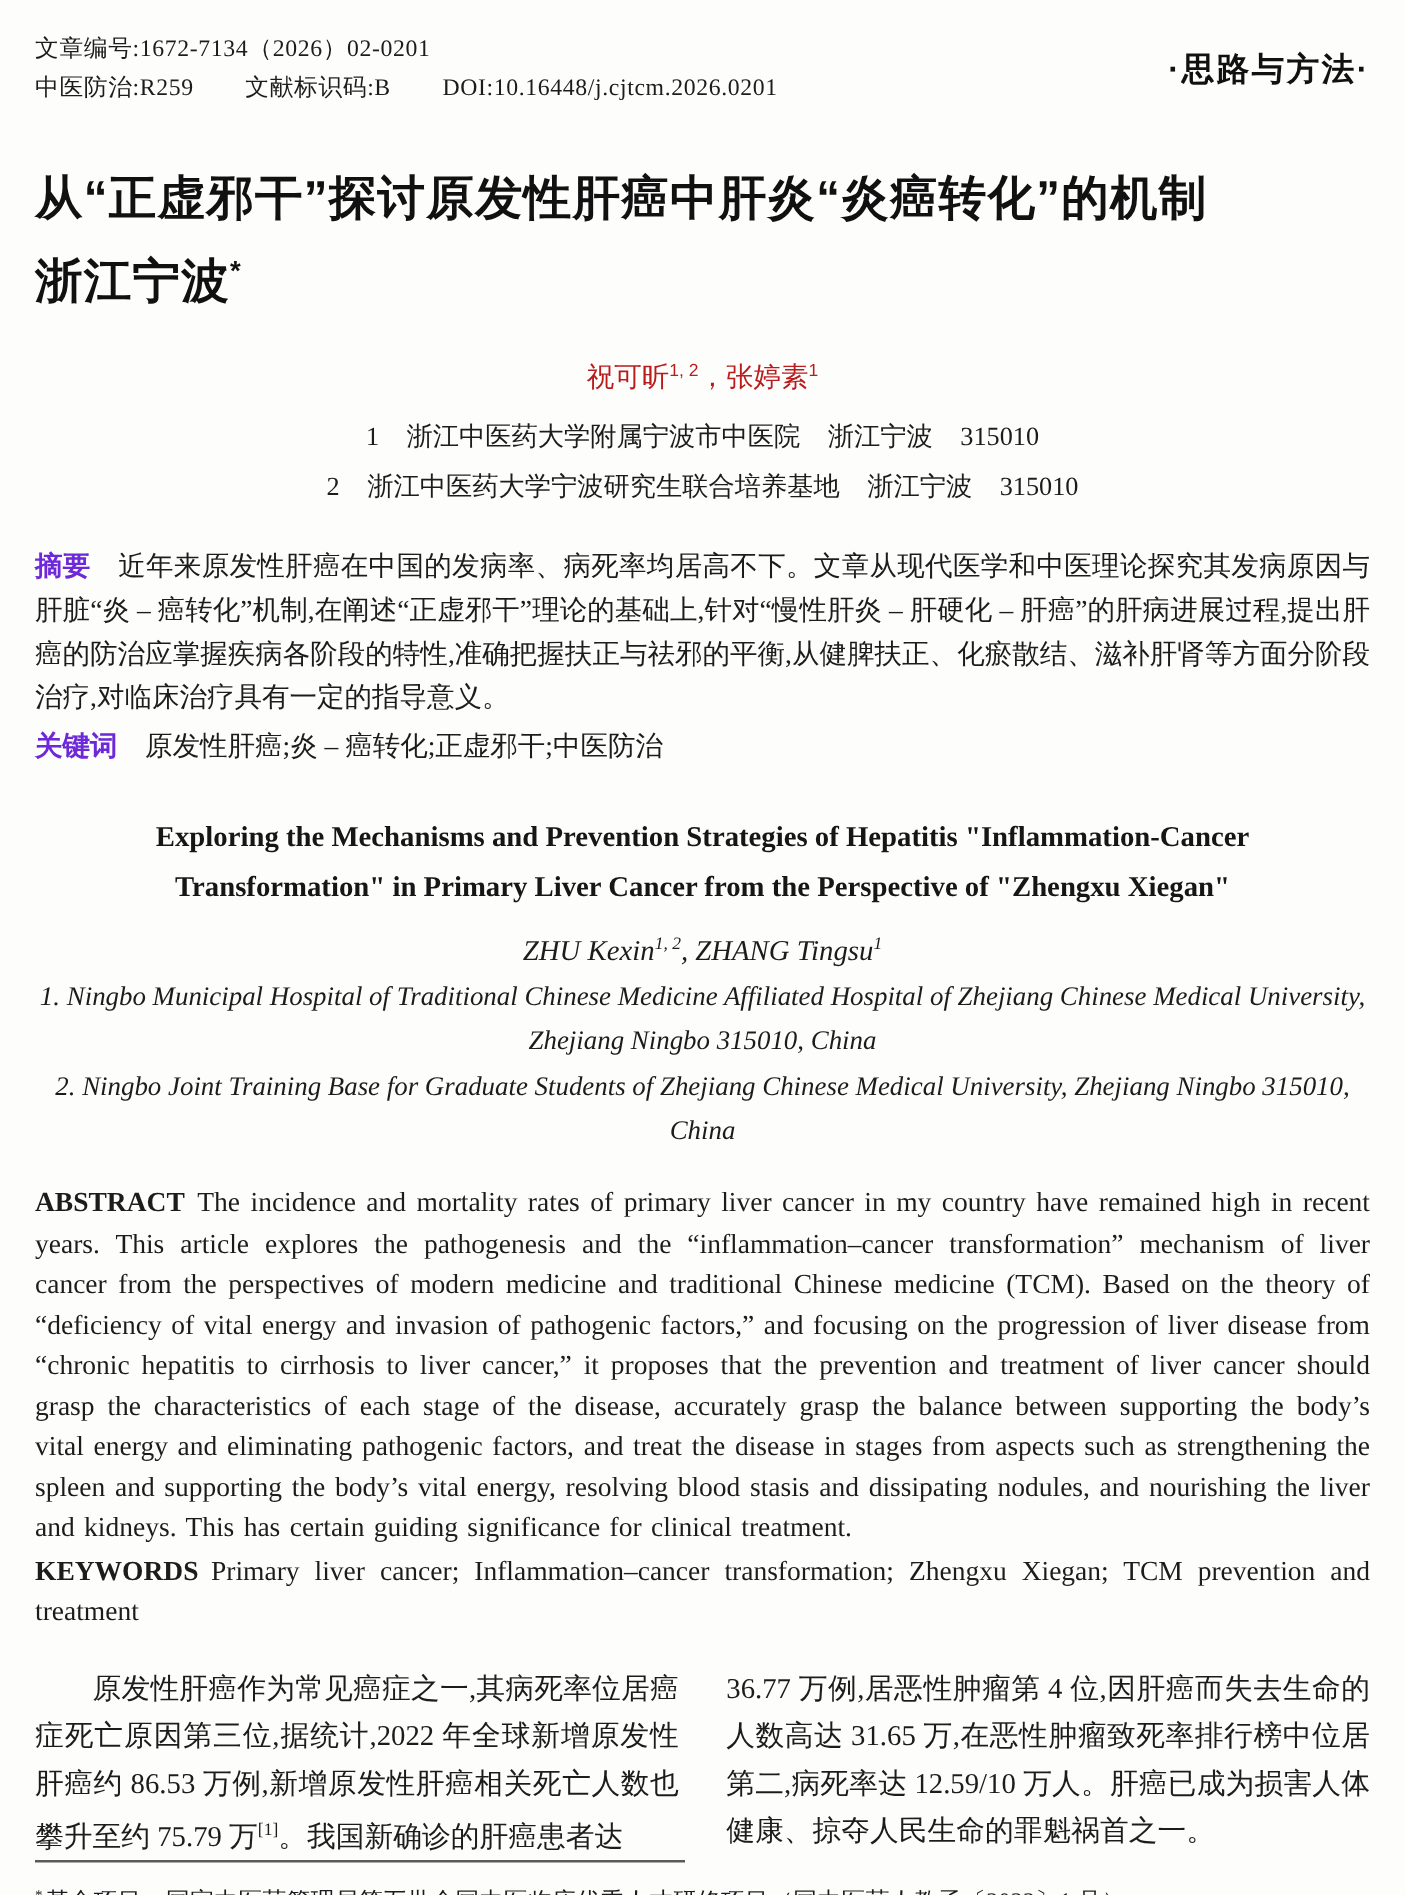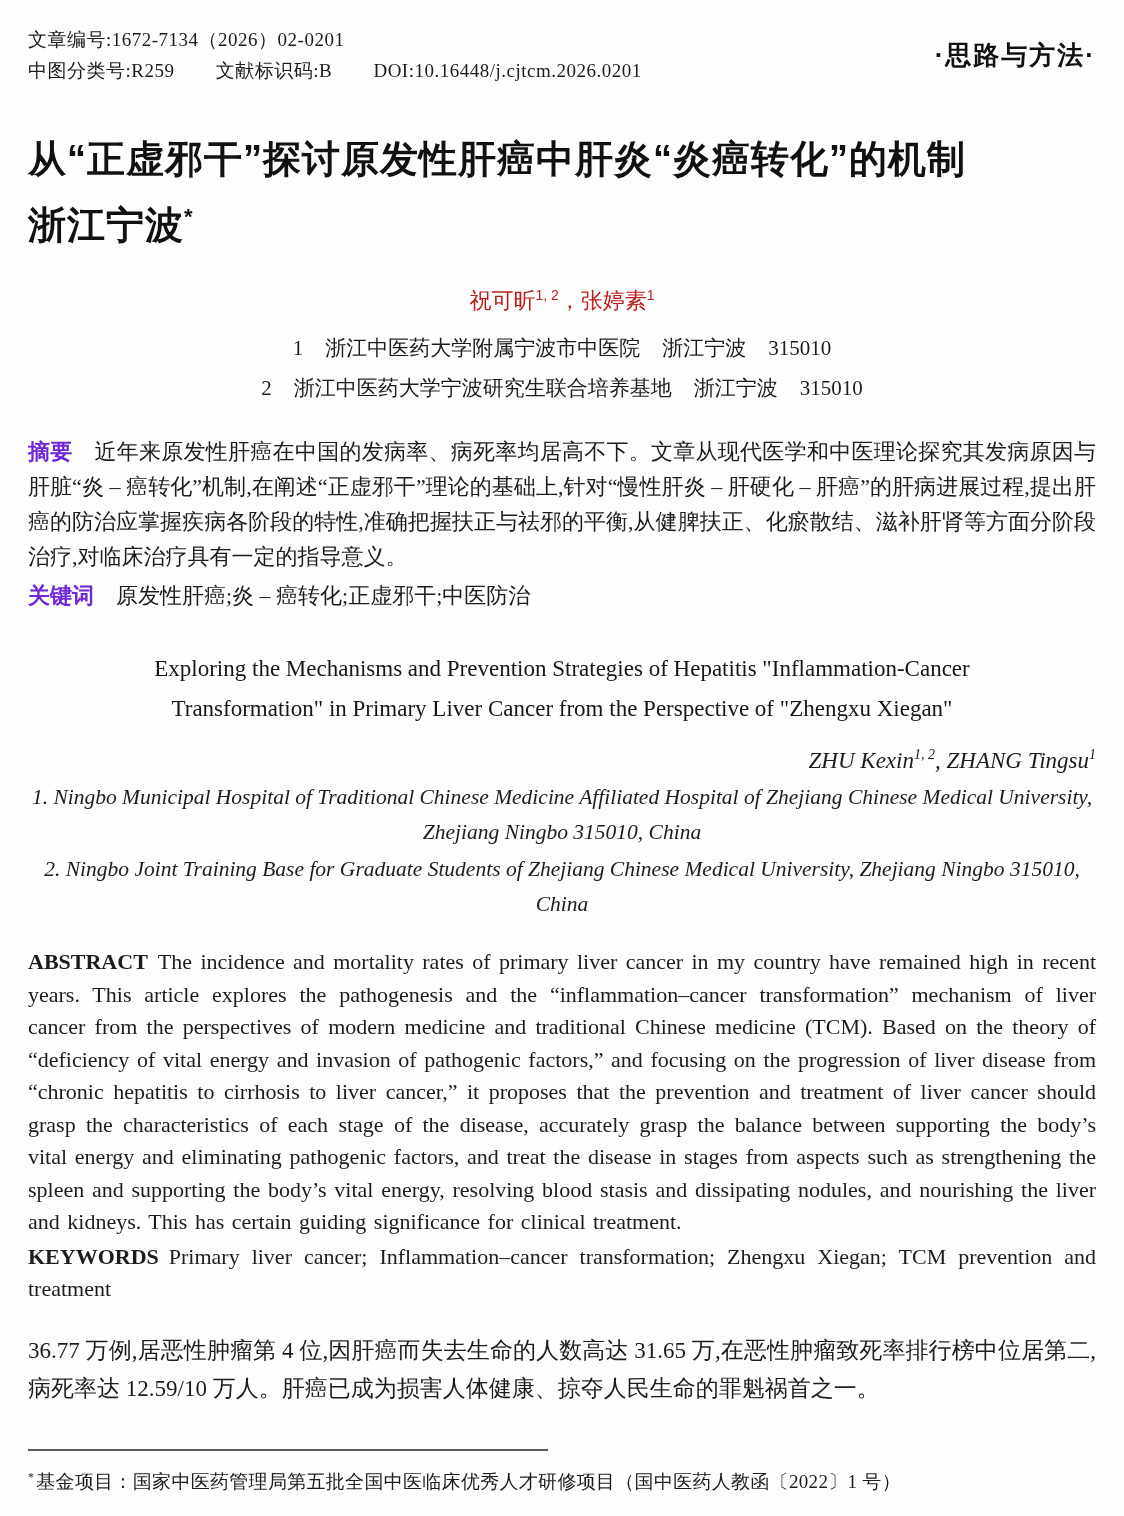--- a/index.html
+++ b/index.html
@@ -41,24 +41,24 @@
   .affil-gap{display:inline-block;width:22px;}
   
   .abs-cn{margin:26px 0 0 0;text-align:justify;font-size:22px;line-height:35px;}
   .kw-cn{margin:4px 0 0 0;text-align:justify;font-size:22px;line-height:35px;}
   .label-hei{
     font-family:"Liberation Sans","DejaVu Sans",sans-serif;
     font-weight:bold;margin-right:22px;color:#6d28d9;
   }
   
   .title-en{
-    margin:36px 0 0 0;text-align:center;font-weight:normal;
+    margin:36px 0 0 0;text-align:center;font-weight:bold;
     font-size:23px;line-height:40px;color:#161616;
   }
-  .authors-en{margin-top:8px;text-align:right;font-style:italic;font-size:23px;line-height:36px;}
+  .authors-en{margin-top:8px;text-align:center;font-style:italic;font-size:23px;line-height:36px;}
   .authors-en sup{font-size:14px;}
   .affil-en{text-align:center;font-style:italic;font-size:21.5px;line-height:35px;margin-top:2px;}
   
   .abs-en{margin:24px 0 0 0;text-align:justify;font-size:22px;line-height:32.5px;word-spacing:2px;}
   .kw-en{margin:2px 0 0 0;text-align:justify;font-size:22px;line-height:32.5px;word-spacing:2px;}
   .label-en{font-weight:bold;margin-right:10px;}
   
   .body-cols{display:flex;gap:38px;margin-top:26px;}
   .col{flex:1;text-align:justify;font-size:23px;line-height:38px;}
   .col p{margin:0;}
@@ -72,21 +72,21 @@
 </style>
 </head>
 <body>
 
 <div class="page">
 
   <div class="header">
     <div class="meta">
       <div class="meta-line">文章编号:1672-7134（2026）02-0201</div>
       <div class="meta-line">
-        <span class="meta-seg">中图分类号:R259</span>
+        <span class="meta-seg">中医防治:R259</span>
         <span class="meta-seg">文献标识码:B</span>
         <span class="meta-seg">DOI:10.16448/j.cjtcm.2026.0201</span>
       </div>
     </div>
     <div class="column-tag">·思路与方法·</div>
   </div>
 
   <h1 class="title-cn">
     <span>从“正虚邪干”探讨原发性肝癌中肝炎“炎癌转化”的机制</span><br>
     <span>浙江宁波</span><sup>*</sup>
@@ -128,20 +128,25 @@
   <p class="abs-en">
     <span class="label-en">ABSTRACT</span><span>The incidence and mortality rates of primary liver cancer in my country have remained high in recent years. This article explores the pathogenesis and the “inflammation–cancer transformation” mechanism of liver cancer from the perspectives of modern medicine and traditional Chinese medicine (TCM). Based on the theory of “deficiency of vital energy and invasion of pathogenic factors,” and focusing on the progression of liver disease from “chronic hepatitis to cirrhosis to liver cancer,” it proposes that the prevention and treatment of liver cancer should grasp the characteristics of each stage of the disease, accurately grasp the balance between supporting the body’s vital energy and eliminating pathogenic factors, and treat the disease in stages from aspects such as strengthening the spleen and supporting the body’s vital energy, resolving blood stasis and dissipating nodules, and nourishing the liver and kidneys. This has certain guiding significance for clinical treatment.</span>
   </p>
 
   <p class="kw-en">
     <span class="label-en">KEYWORDS</span><span>Primary liver cancer; Inflammation–cancer transformation; Zhengxu Xiegan; TCM prevention and treatment</span>
   </p>
 
   <div class="body-cols">
     <div class="col">
+      <p class="indent">
+        <span>原发性肝癌作为常见癌症之一,其病死率位居癌症死亡原因第三位,据统计,2022 年全球新增原发性肝癌约 86.53 万例,新增原发性肝癌相关死亡人数也攀升至约 75.79 万</span><sup>[1]</sup><span>。我国新确诊的肝癌患者达</span>
+      </p>
+    </div>
+    <div class="col">
       <p>36.77 万例,居恶性肿瘤第 4 位,因肝癌而失去生命的人数高达 31.65 万,在恶性肿瘤致死率排行榜中位居第二,病死率达 12.59/10 万人。肝癌已成为损害人体健康、掠夺人民生命的罪魁祸首之一。</p>
     </div>
   </div>
 
   <div class="footer">
     <div class="foot-rule"></div>
     <p class="foot-line">
       <sup>*</sup><span>基金项目：国家中医药管理局第五批全国中医临床优秀人才研修项目（国中医药人教函〔2022〕1 号）</span>
     </p>
 

